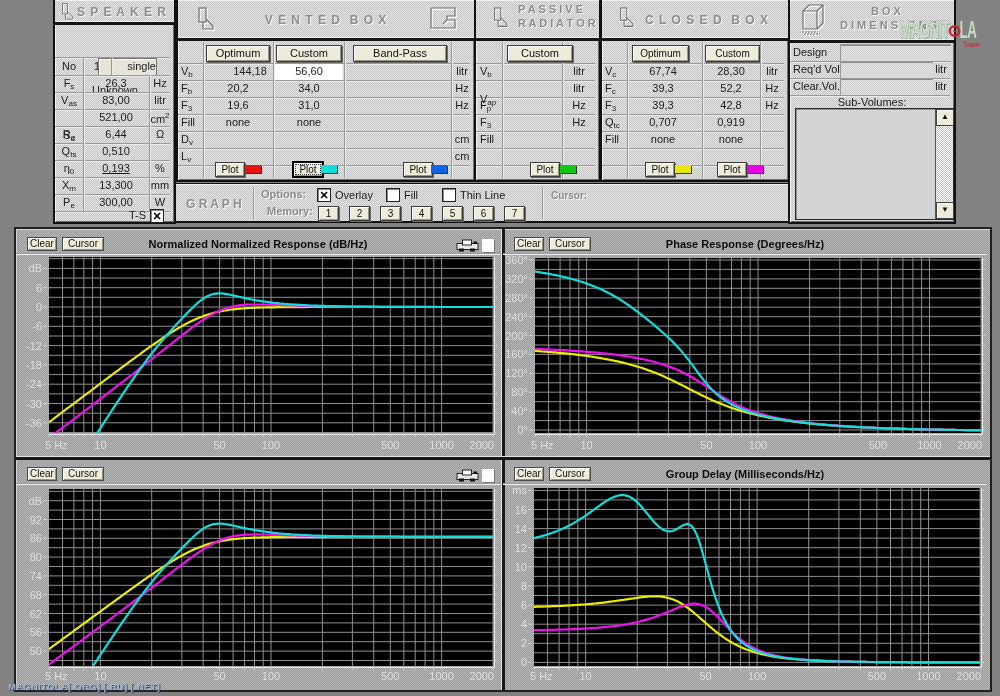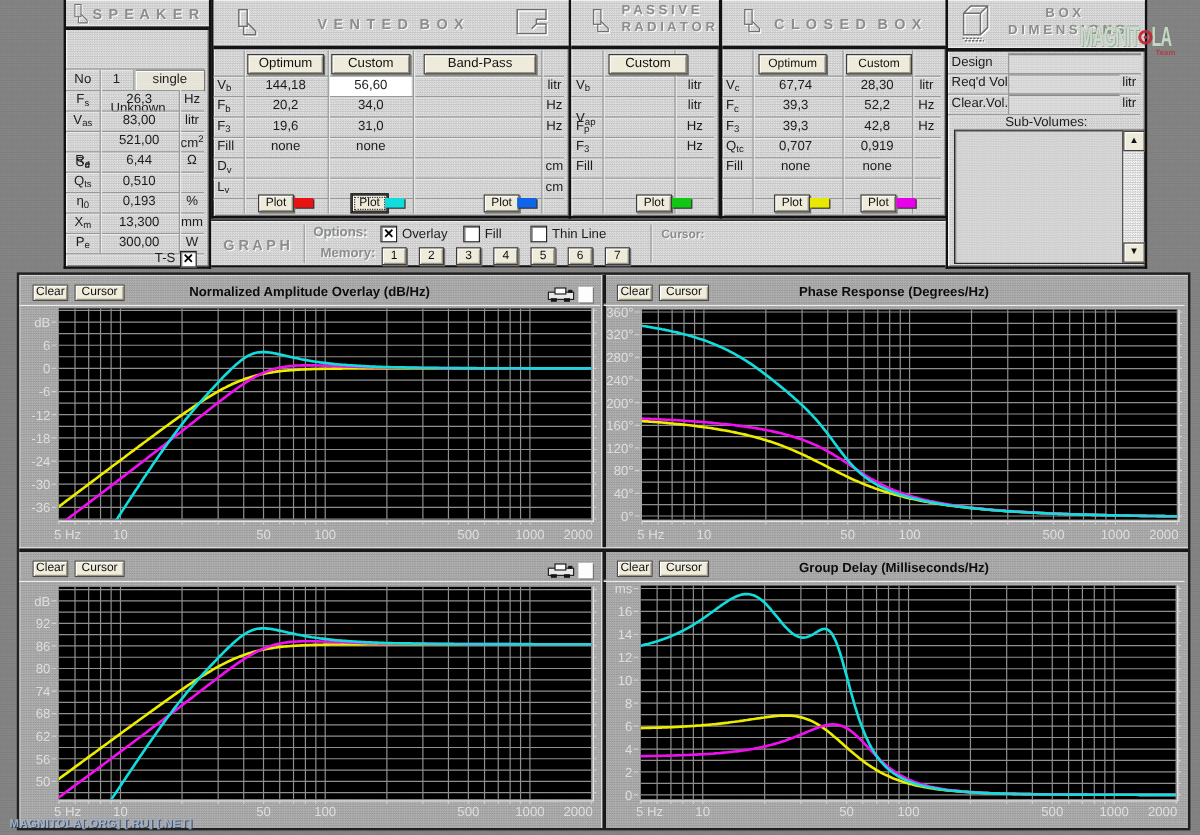--- a/index.html
+++ b/index.html
@@ -40,21 +40,21 @@
 <g stroke="#6f6f6f" fill="none" stroke-width="1.2">
 <rect x="3" y="1" width="7" height="14"></rect>
           <path d="M10 12 L17 19 L17 22 L7 22 M7 15 L7 22"></path>
         </g>
       </svg>
 <div class="emb abs" style="left:22px;top:5px;font-size:12px;letter-spacing:1px">S P E A K E R</div>
 <div class="lab cen" style="left:60px;top:48px;margin-top:36px;">Unknown</div>
 <div class="hl" style="left:0px;top:57px;width:115px;"></div>
 <div class="lab cen" style="left:14px;top:60px;">No</div>
 <div class="lab cen" style="left:42px;top:60px;">1</div>
-<div class="lab" style="left:57px;top:58px;width:57px;height:16px;text-align:center;background:rgba(236,233,219,.75);border:1px solid #777;box-shadow:inset 1px 1px 0 #fff;line-height:15px">single</div>
+<div class="lab" style="left:43px;top:58px;width:57px;height:16px;text-align:right;background:rgba(236,233,219,.75);border:1px solid #777;box-shadow:inset 1px 1px 0 #fff;line-height:15px">single</div>
 <div class="vl" style="left:28px;top:58px;height:17px;"></div>
 <div class="vl" style="left:56px;top:58px;height:17px;"></div>
 <div class="hl" style="left:0px;top:75px;width:115px;"></div>
 <div class="lab cen" style="left:14px;top:77px;">F<sub>s</sub></div>
 <div class="lab cen" style="left:61px;top:77px;">26,3</div>
 <div class="lab cen" style="left:105px;top:77px;">Hz</div>
 <div class="vl" style="left:28px;top:75px;height:17px;"></div>
 <div class="vl" style="left:94px;top:75px;height:17px;"></div>
 <div class="hl" style="left:0px;top:92px;width:115px;"></div>
 <div class="lab cen" style="left:14px;top:94px;">V<sub>as</sub></div>
@@ -74,21 +74,21 @@
 <div class="lab cen" style="left:105px;top:128px;">Ω</div>
 <div class="vl" style="left:28px;top:126px;height:17px;"></div>
 <div class="vl" style="left:94px;top:126px;height:17px;"></div>
 <div class="hl" style="left:0px;top:143px;width:115px;"></div>
 <div class="lab cen" style="left:14px;top:145px;">Q<sub>ts</sub></div>
 <div class="lab cen" style="left:61px;top:145px;">0,510</div>
 <div class="vl" style="left:28px;top:143px;height:17px;"></div>
 <div class="vl" style="left:94px;top:143px;height:17px;"></div>
 <div class="hl" style="left:0px;top:160px;width:115px;"></div>
 <div class="lab cen" style="left:14px;top:162px;">η<sub>0</sub></div>
-<div class="lab cen" style="left:61px;top:162px;">0,193</div>
+<div class="lab cen" style="left:61px;top:162px;text-decoration:underline;">0,193</div>
 <div class="lab cen" style="left:105px;top:162px;">%</div>
 <div class="vl" style="left:28px;top:160px;height:17px;"></div>
 <div class="vl" style="left:94px;top:160px;height:17px;"></div>
 <div class="hl" style="left:0px;top:177px;width:115px;"></div>
 <div class="lab cen" style="left:14px;top:179px;">X<sub>m</sub></div>
 <div class="lab cen" style="left:61px;top:179px;">13,300</div>
 <div class="lab cen" style="left:105px;top:179px;">mm</div>
 <div class="vl" style="left:28px;top:177px;height:17px;"></div>
 <div class="vl" style="left:94px;top:177px;height:17px;"></div>
 <div class="hl" style="left:0px;top:194px;width:115px;"></div>
@@ -131,21 +131,21 @@
 <div class="hl" style="left:0px;top:114px;width:292px;"></div>
 <div class="hl" style="left:0px;top:131px;width:292px;"></div>
 <div class="hl" style="left:0px;top:148px;width:292px;"></div>
 <div class="hl" style="left:0px;top:165px;width:292px;"></div>
 <div class="vl" style="left:25px;top:42px;height:136px;"></div>
 <div class="vl" style="left:95px;top:42px;height:136px;"></div>
 <div class="vl" style="left:166px;top:42px;height:136px;"></div>
 <div class="vl" style="left:273px;top:42px;height:136px;"></div>
 <div class="abs" style="left:97px;top:64px;width:68px;height:16px;background:#fff"></div>
 <div class="lab" style="left:3px;top:65px;">V<sub>b</sub></div>
-<div class="lab cen" style="left:60px;top:65px;">144,18</div>
+<div class="lab cen" style="left:72px;top:65px;">144,18</div>
 <div class="lab cen" style="left:131px;top:65px;">56,60</div>
 <div class="lab cen" style="left:284px;top:65px;">litr</div>
 <div class="lab" style="left:3px;top:82px;">F<sub>b</sub></div>
 <div class="lab cen" style="left:60px;top:82px;">20,2</div>
 <div class="lab cen" style="left:131px;top:82px;">34,0</div>
 <div class="lab cen" style="left:284px;top:82px;">Hz</div>
 <div class="lab" style="left:3px;top:99px;">F<sub>3</sub></div>
 <div class="lab cen" style="left:60px;top:99px;">19,6</div>
 <div class="lab cen" style="left:131px;top:99px;">31,0</div>
 <div class="lab cen" style="left:284px;top:99px;">Hz</div>
@@ -302,21 +302,21 @@
 <div class="btn" style="left:328px;top:22px;width:19px;height:13px;line-height:13px;font-size:10px;">7</div>
 </div>
 <div class="abs" style="left:14px;top:227px;width:974px;height:461px;border:2px solid #202020;background:repeating-conic-gradient(#b6b6b6 0% 25%,#9b9b9b 0% 50%) 0 0/2px 2px;box-shadow:inset 1px 1px 0 #d4d4d4">
 <div class="abs" style="left:486px;top:0;width:3px;height:461px;background:#181818;box-shadow:-1px 0 0 #e6e6e6"></div>
 <div class="abs" style="left:0;top:228px;width:974px;height:3px;background:#181818;box-shadow:0 -1px 0 #e6e6e6"></div>
 </div>
 <div class="abs" style="left:16px;top:253px;width:484px;height:1px;background:#9c9c9c"></div>
 <div class="abs" style="left:16px;top:254px;width:484px;height:1px;background:#ededed"></div>
 <div class="gbtn" style="left:27px;top:237px;width:28px;height:12px;line-height:12px;font-size:10px">Clear</div>
 <div class="gbtn" style="left:62px;top:237px;width:40px;height:12px;line-height:12px;font-size:10px">Cursor</div>
-<div class="gq-title cen" style="left:258px;top:238px">Normalized Amplitude Overlay (dB/Hz)</div>
+<div class="gq-title cen" style="left:258px;top:238px">Normalized Normalized Response (dB/Hz)</div>
 <svg style="left:456px;top:239px" width="24" height="13" viewBox="0 0 24 13">
 <rect x="1" y="4.5" width="21" height="6" fill="#e8e8e8" stroke="#222"></rect>
 <rect x="6.5" y="1" width="9" height="5" fill="#fbfbfb" stroke="#222"></rect>
 <rect x="3" y="9.5" width="5" height="3" fill="#151515"></rect>
       <rect x="14" y="9.5" width="5" height="3" fill="#151515"></rect>
 <rect x="17.5" y="2.5" width="3.5" height="2.5" fill="#151515"></rect>
     </svg>
 <div class="abs" style="left:482px;top:239px;width:12px;height:13px;background:#fdfdfd;box-shadow:1px 1px 0 #777"></div>
 <div class="abs" style="left:503px;top:253px;width:484px;height:1px;background:#9c9c9c"></div>
 <div class="abs" style="left:503px;top:254px;width:484px;height:1px;background:#ededed"></div>

